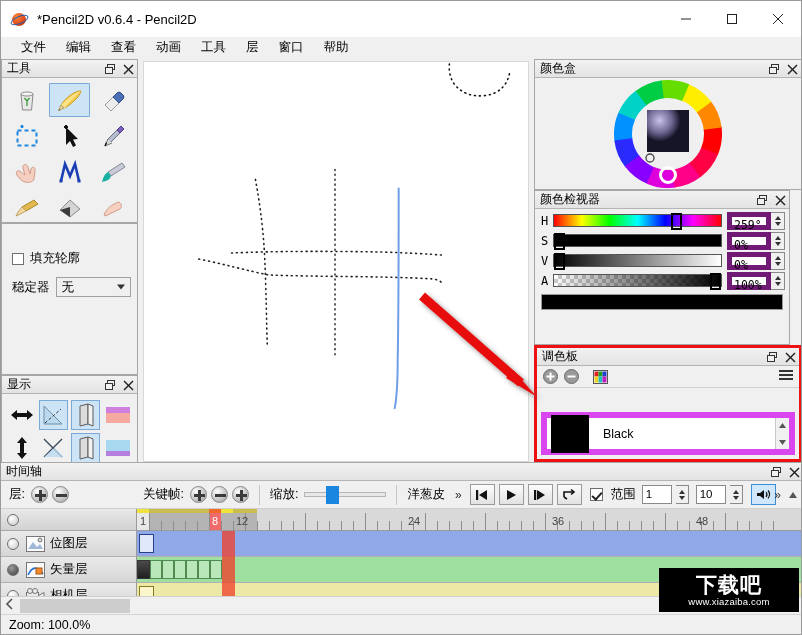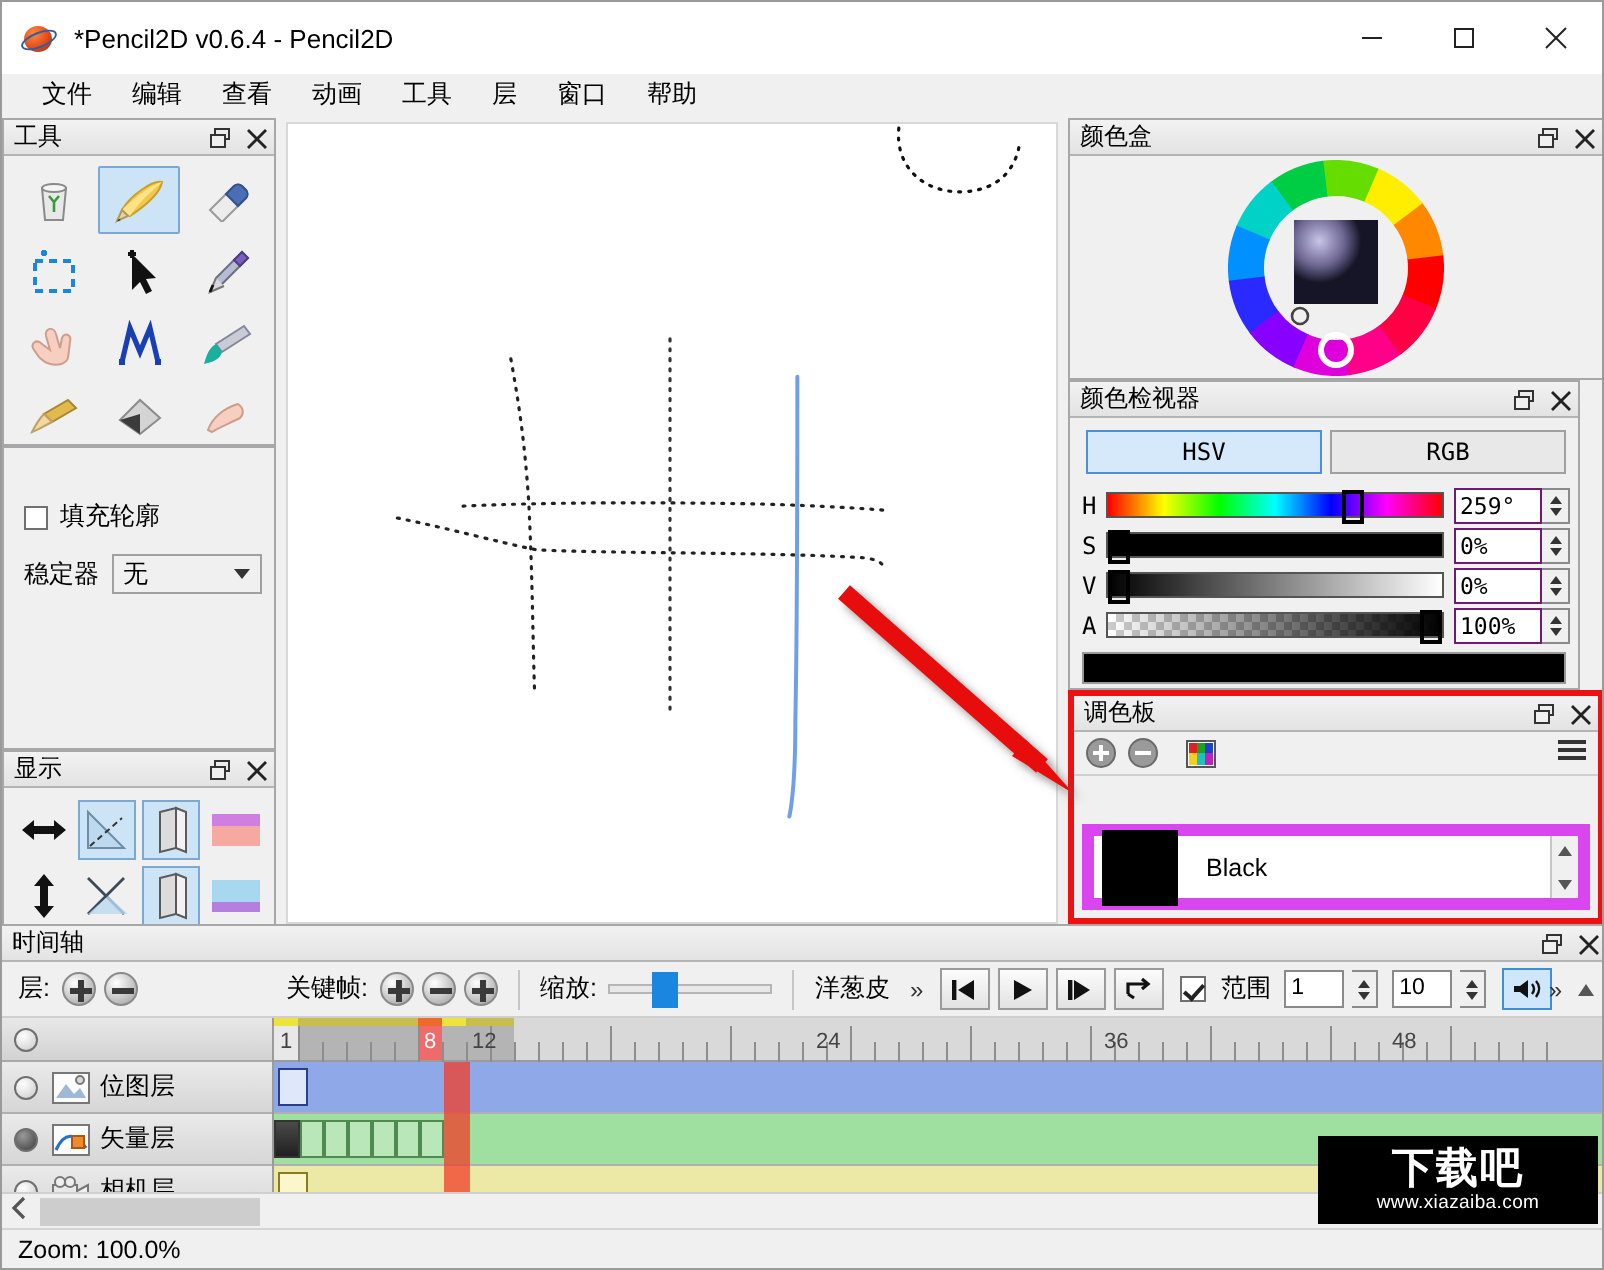--- a/index.html
+++ b/index.html
@@ -67,21 +67,21 @@
   .tabs{ display:flex; gap:4px; padding:6px 6px 4px 8px;}
   .tab{ flex:1; height:22px; display:flex;align-items:center;justify-content:center;
       border:1px solid #a0a0a0; background:#e8e8e8; font-family:"DejaVu Sans Mono",monospace; font-size:12px;
       cursor:default;}
   .tab.active{ background:#d6e9fb; border-color:#4a90d9;}
   .sliders{ padding:2px 4px 0 6px;}
   .srow{ display:flex; align-items:center; height:19px; margin-bottom:1px;}
   .slabel{ width:12px; font-family:"DejaVu Sans Mono",monospace; font-size:12px;}
   .track{ position:relative; flex:1; height:13px; border:1px solid #555;}
   .knob{ position:absolute; top:-2px; width:11px; height:17px; border:2px solid #000; box-sizing:border-box;}
-  .numbox{ width:44px;height:18px;border:1px solid #701a75;background:#fff;margin-left:5px;
+  .numbox{ width:44px;height:18px;border:5px solid #701a75;background:#fff;margin-left:5px;
       font-family:"DejaVu Sans Mono",monospace; font-size:11.5px; padding-left:2px; line-height:16px;}
   .spin{ width:14px;height:18px;border:1px solid #8a8a8a;border-left:none;background:#f0f0f0;
       display:flex;flex-direction:column;align-items:center;justify-content:center;}
   .spin i{ display:block; border-left:3px solid transparent;border-right:3px solid transparent;}
   .spin .up{ border-bottom:4px solid #333; margin-bottom:2px;}
   .spin .dn{ border-top:4px solid #333;}
   .previewbar{ margin:4px 6px 0 6px; height:16px; background:#000; border:1px solid #999;}
   
   #palette{ left:533px; top:286px; width:268px; height:117px; border:3px solid #ee1111;}
   #palette .ptitle{ background:linear-gradient(#f2f2f2,#e3e3e3);}
@@ -466,24 +466,20 @@
           </span>
           <span class="pbtn">
             <svg width="11" height="11">
                 <line x1="1" y1="1" x2="10" y2="10" stroke="#222" stroke-width="1.4"></line>
                 <line x1="10" y1="1" x2="1" y2="10" stroke="#222" stroke-width="1.4"></line>
               </svg>
           </span>
         </span>
       </div>
       <div class="pbody">
-        <div class="tabs">
-          <div class="tab active">HSV</div>
-          <div class="tab">RGB</div>
-        </div>
         <div class="sliders">
           <div class="srow">
             <span class="slabel">H</span>
             <span class="track" style="background:linear-gradient(90deg,#f00,#ff0,#0f0,#0ff,#00f,#f0f,#f00)">
               <span class="knob" style="left:70%"></span>
             </span>
             <span class="numbox">259°</span>
             <span class="spin">
                 <i class="up"></i>
                 <i class="dn"></i>

